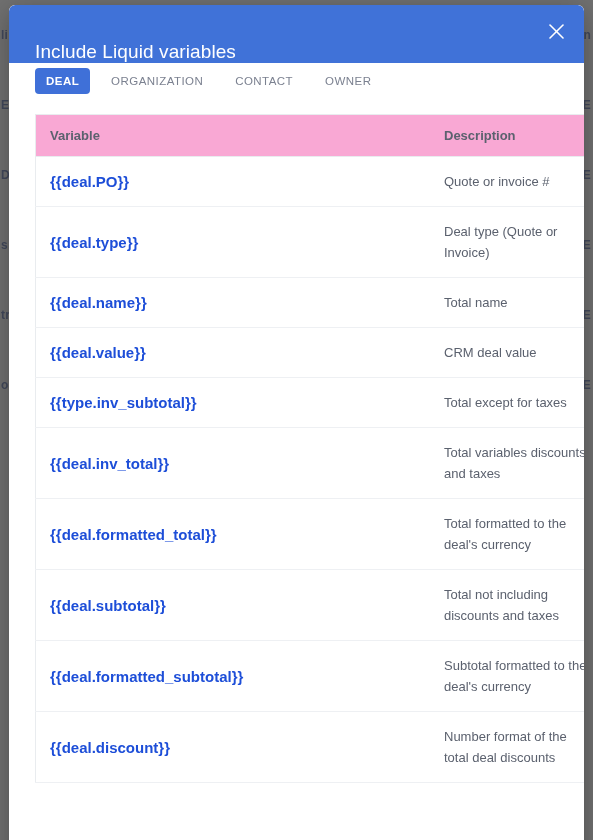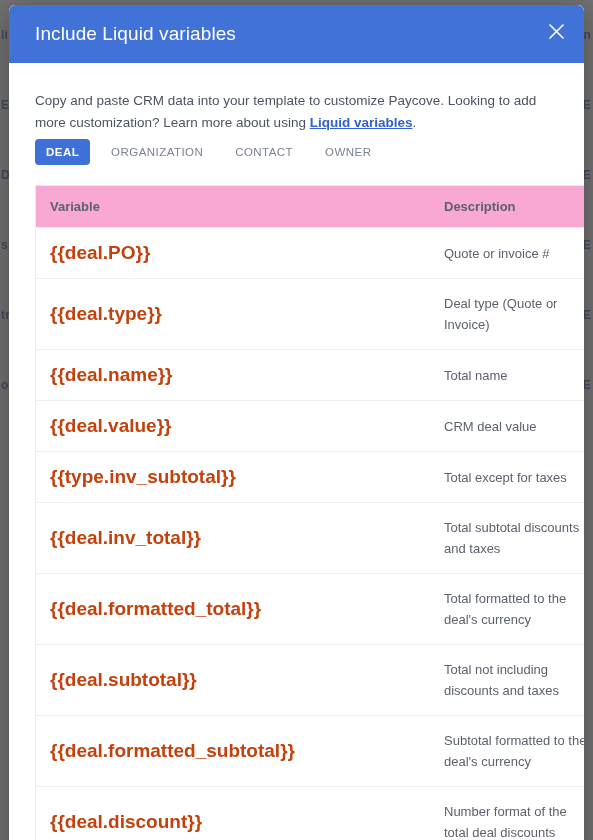--- a/index.html
+++ b/index.html
@@ -64,21 +64,21 @@
     overflow: hidden;
   }
 
   
   #modal-header {
     position: relative;
     height: 58px;
     background: #4072d8;
     border-radius: 6px 6px 0 0;
     display: flex;
-    align-items: center;
+    align-items: flex-end;
   }
   #modal-title {
     color: #ffffff;
     font-size: 19px;
     font-weight: normal;
     letter-spacing: 0.1px;
     margin-left: 26px;
   }
   #close-button {
     position: absolute;
@@ -157,22 +157,22 @@
     border-bottom: 1px solid #e9ecef;
   }
   #var-table th.col-var { width: 380px; }
   #var-table th.col-desc { width: 144px; margin-top: 8px; }
   #var-table tbody td {
     border-bottom: 1px solid #eef0f3;
     vertical-align: middle;
     padding: 14px 0 14px 14px;
   }
   td.cell-var {
-    color: #c2410c;
-    font-size: 19px;
+    color: #1d4ed8;
+    font-size: 15px;
     font-weight: bold;
     white-space: nowrap;
   }
   td.cell-desc {
     color: #5b616e;
     font-size: 13px;
     line-height: 21px;
     padding-right: 8px;
   }
 </style>
@@ -198,23 +198,20 @@
     <button id="close-button" aria-label="Close">
       <svg width="17" height="17" viewBox="0 0 17 17" aria-hidden="true">
         <line x1="2" y1="2" x2="15" y2="15" stroke="#ffffff" stroke-width="1.6" stroke-linecap="round"></line>
         <line x1="15" y1="2" x2="2" y2="15" stroke="#ffffff" stroke-width="1.6" stroke-linecap="round"></line>
       </svg>
     </button>
   </div>
 
   <div id="modal-body">
 
-    <p id="intro">
-      <span>Copy and paste CRM data into your template to customize Paycove. Looking to add more customization? Learn more about using </span><a href="#">Liquid variables</a><span>.</span>
-    </p>
 
     <div id="tabs">
         <button class="tab active">DEAL</button>
         <button class="tab">ORGANIZATION</button>
         <button class="tab">CONTACT</button>
         <button class="tab">OWNER</button>
       </div>
 
     <table id="var-table">
       <thead>
@@ -239,21 +236,21 @@
           <tr>
             <td class="cell-var">{{deal.value}}</td>
             <td class="cell-desc">CRM deal value</td>
           </tr>
           <tr>
             <td class="cell-var">{{type.inv_subtotal}}</td>
             <td class="cell-desc">Total except for taxes</td>
           </tr>
           <tr>
             <td class="cell-var">{{deal.inv_total}}</td>
-            <td class="cell-desc">Total subtotal discounts and taxes</td>
+            <td class="cell-desc">Total variables discounts and taxes</td>
           </tr>
           <tr>
             <td class="cell-var">{{deal.formatted_total}}</td>
             <td class="cell-desc">Total formatted to the deal's currency</td>
           </tr>
           <tr>
             <td class="cell-var">{{deal.subtotal}}</td>
             <td class="cell-desc">Total not including discounts and taxes</td>
           </tr>
           <tr>

